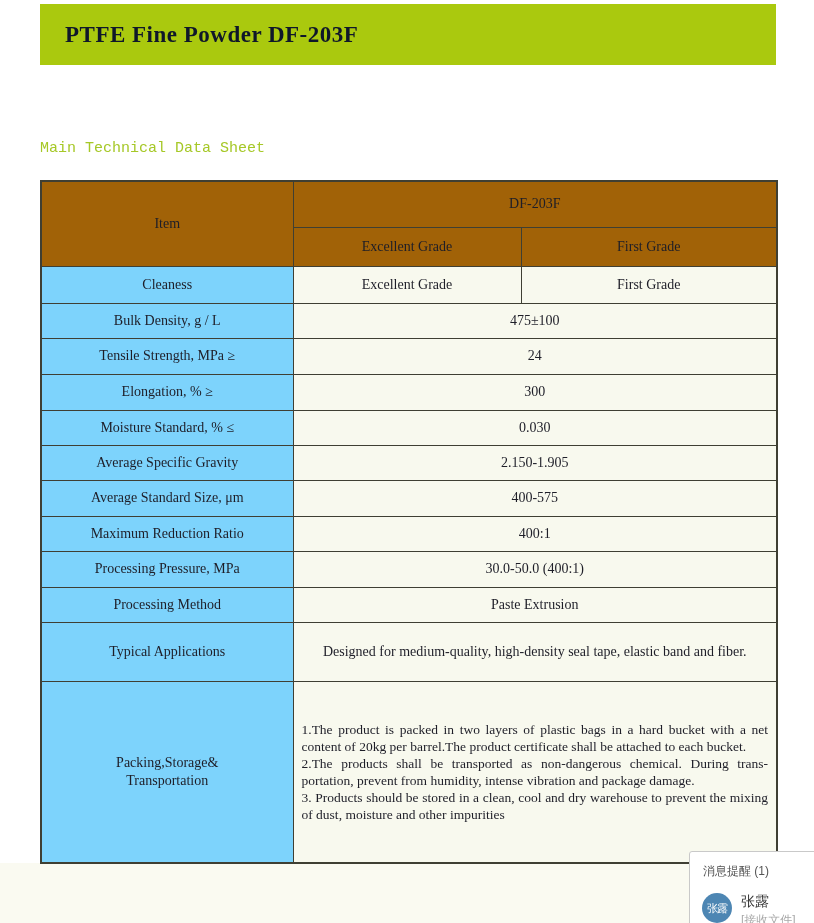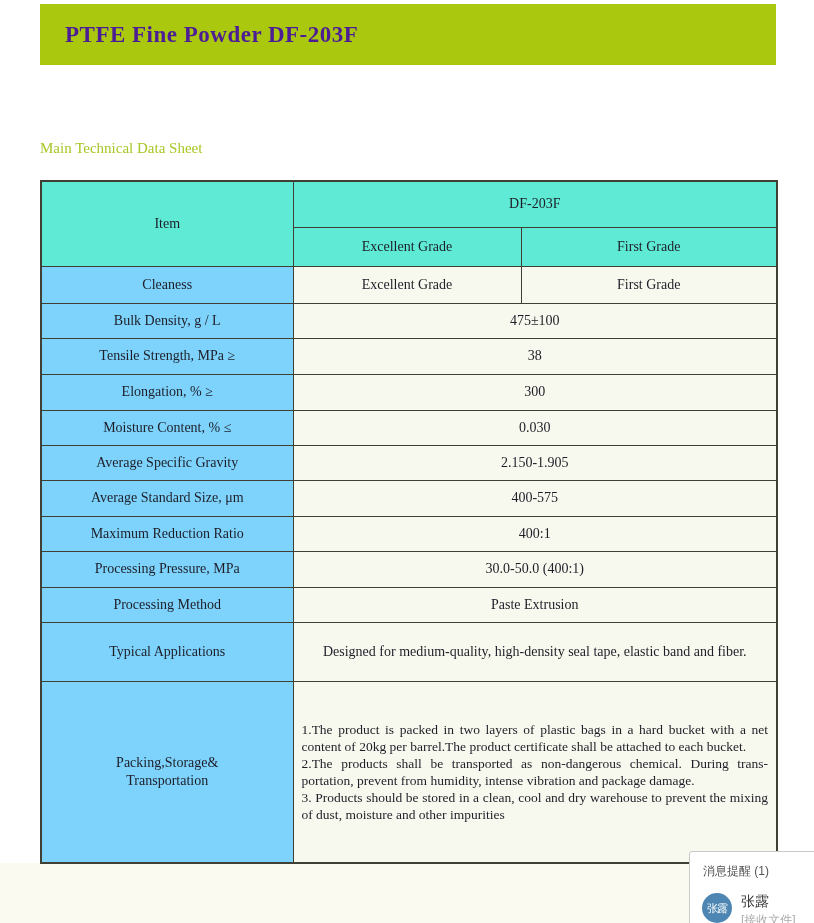--- a/index.html
+++ b/index.html
@@ -23,27 +23,27 @@
     position: absolute; left: 40px; top: 4px;
     width: 736px; height: 61px;
     background: #aac90e;
   }
   .header-bar .title {
     margin: 0; padding-left: 25px;
     line-height: 61px;
     font-family: "Liberation Serif", serif;
     font-weight: bold;
     font-size: 23px;
-    color: #4c1d95;
+    color: #0f172a;
     letter-spacing: 0.5px;
   }
 
   .section-heading {
     position: absolute; left: 40px; top: 140px;
-    font-family: Liberation Serif, serif;
+    font-family: Liberation Mono, monospace;
     font-size: 15px;
     color: #a6c827;
   }
 
   
   table.data {
     position: absolute; left: 40px; top: 180px;
     width: 736px;
     border-collapse: collapse;
     table-layout: fixed;
@@ -54,21 +54,21 @@
   table.data, table.data td {
     border: 1px solid #3f3f33;
   }
   table.data { border-width: 2px; }
   table.data td {
     text-align: center;
     vertical-align: middle;
     padding: 2px 8px;
     overflow: hidden;
   }
-  .c-green { background: #5eead4; }
+  .c-green { background: #a16207; }
   .c-pale  { background: #7dd3fc; }
   .c-ivory { background: #f8f9ee; }
 
   col.c1 { width: 252px; }
   col.c2 { width: 228px; }
   col.c3 { width: 256px; }
 
   tr.r-prod    { height: 46px; }
   tr.r-grade   { height: 39px; }
   tr.r-clean   { height: 37px; }
@@ -158,28 +158,28 @@
       <td class="c-pale">Cleaness</td>
       <td class="c-ivory">Excellent Grade</td>
       <td class="c-ivory">First Grade</td>
     </tr>
     <tr class="r-body">
       <td class="c-pale">Bulk Density, g / L</td>
       <td class="c-ivory" colspan="2">475±100</td>
     </tr>
     <tr class="r-body" style="height:36px">
       <td class="c-pale">Tensile Strength, MPa ≥</td>
-      <td class="c-ivory" colspan="2">38</td>
+      <td class="c-ivory" colspan="2">24</td>
     </tr>
     <tr class="r-body" style="height:36px">
       <td class="c-pale">Elongation, % ≥</td>
       <td class="c-ivory" colspan="2">300</td>
     </tr>
     <tr class="r-body">
-      <td class="c-pale">Moisture Content, % ≤</td>
+      <td class="c-pale">Moisture Standard, % ≤</td>
       <td class="c-ivory" colspan="2">0.030</td>
     </tr>
     <tr class="r-body">
       <td class="c-pale">Average Specific Gravity</td>
       <td class="c-ivory" colspan="2">2.150-1.905</td>
     </tr>
     <tr class="r-body" style="height:36px">
       <td class="c-pale">Average Standard Size, μm</td>
       <td class="c-ivory" colspan="2">400-575</td>
     </tr>

